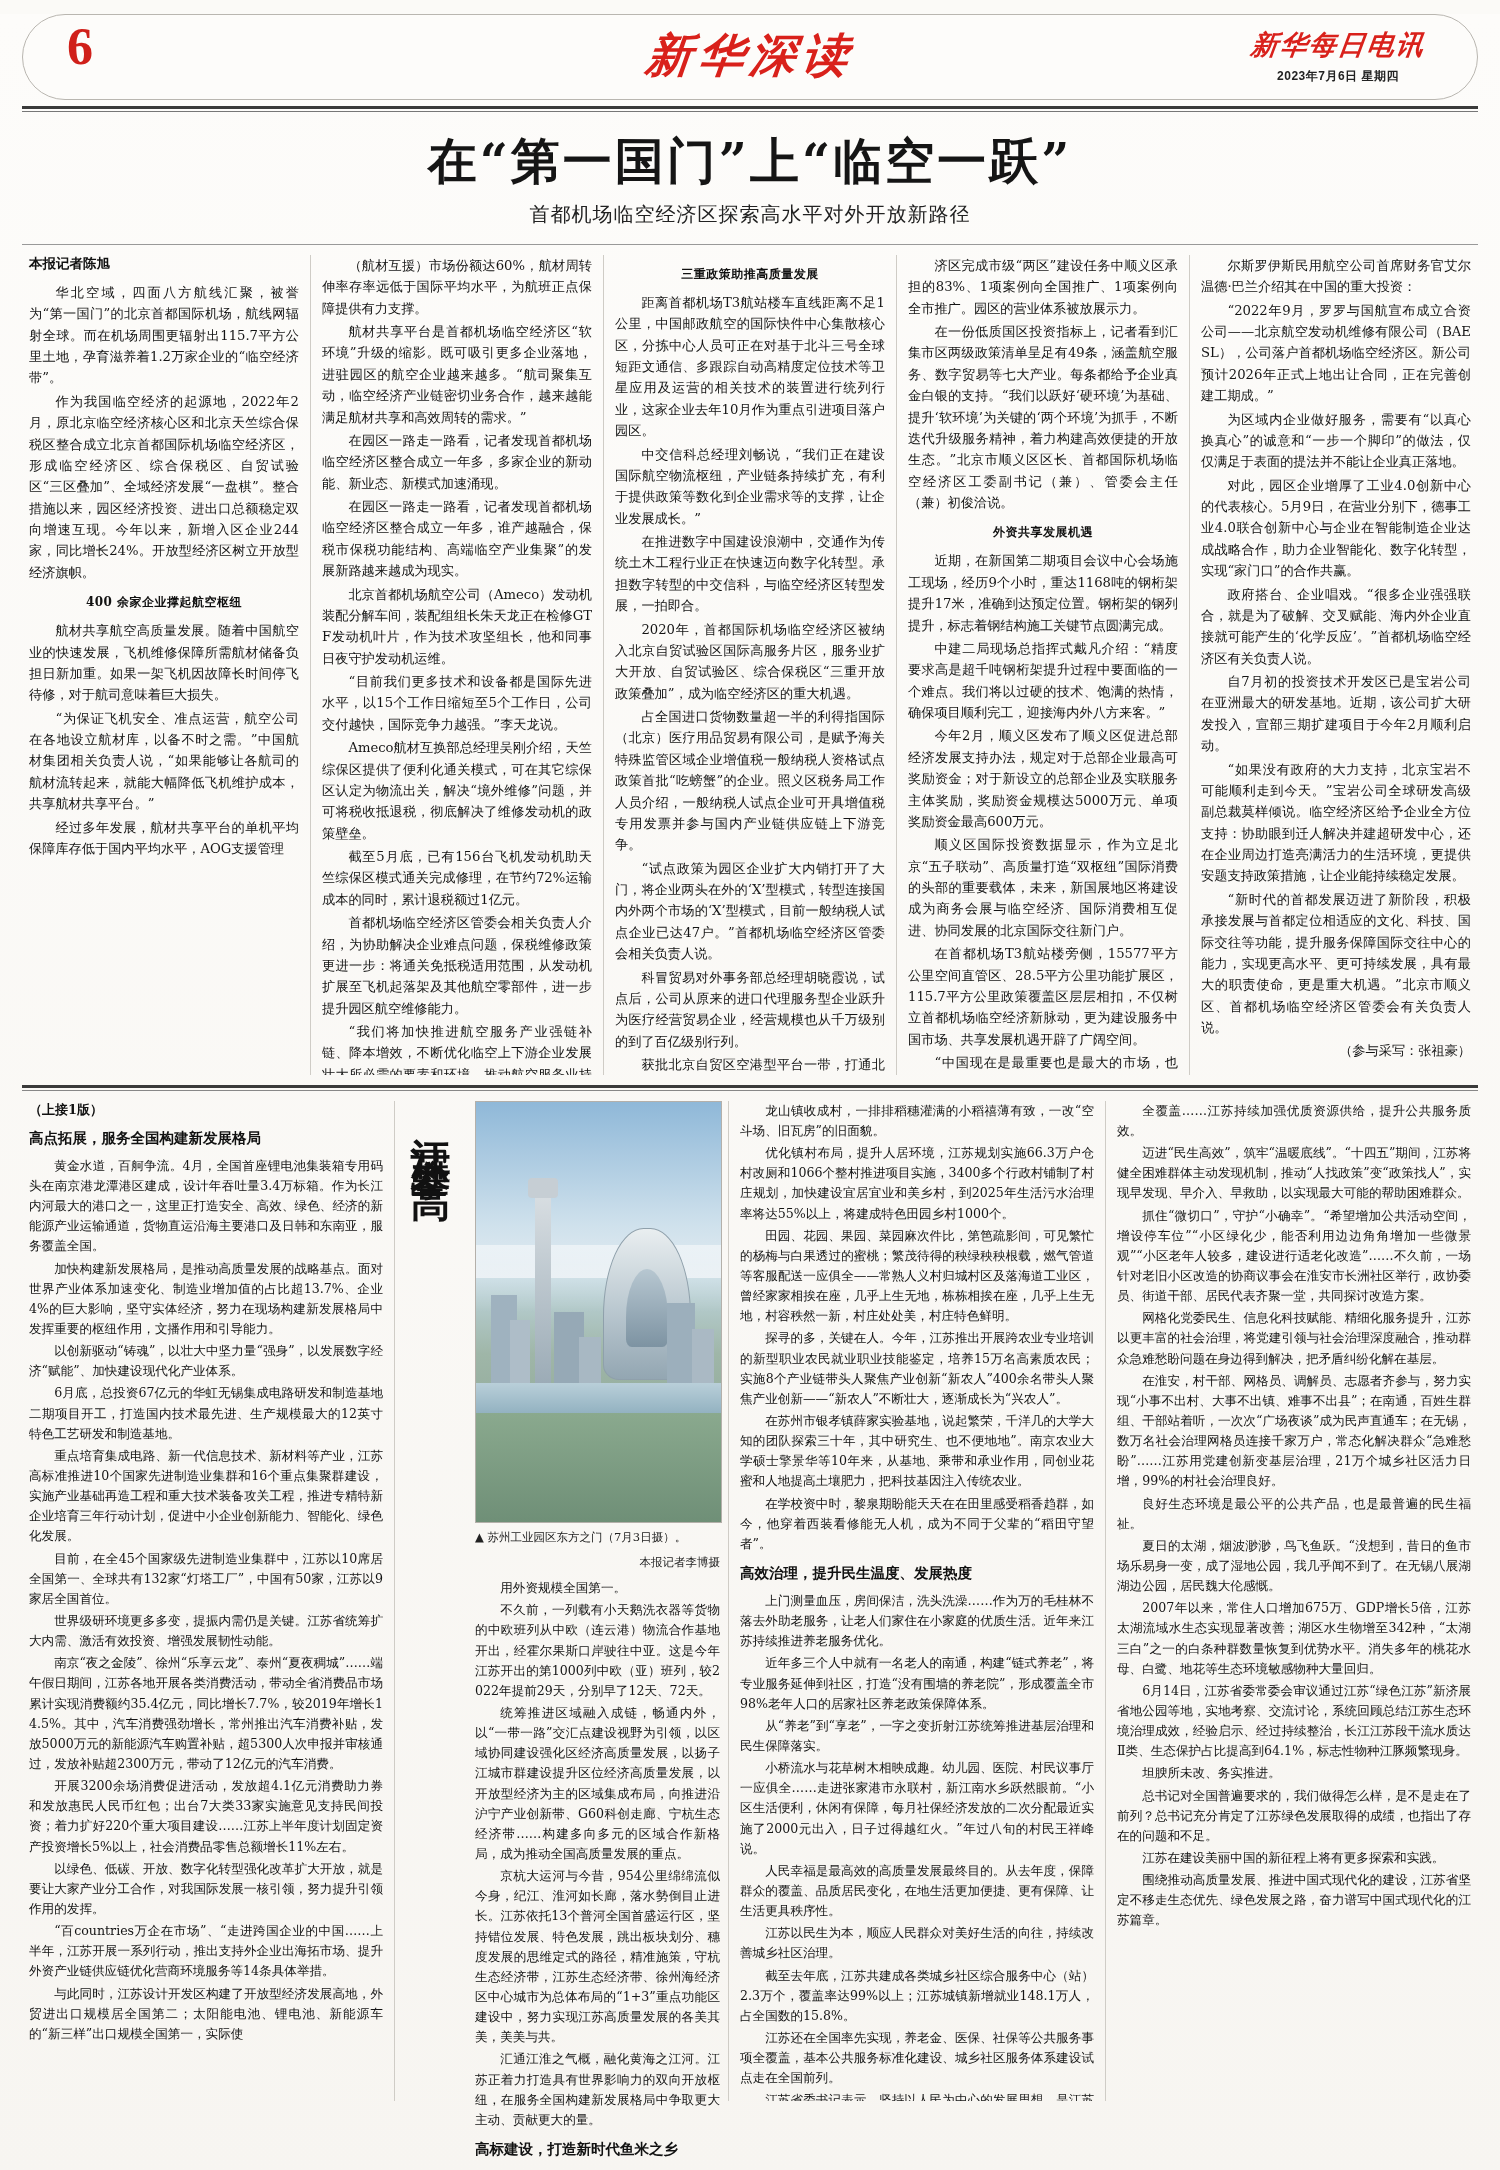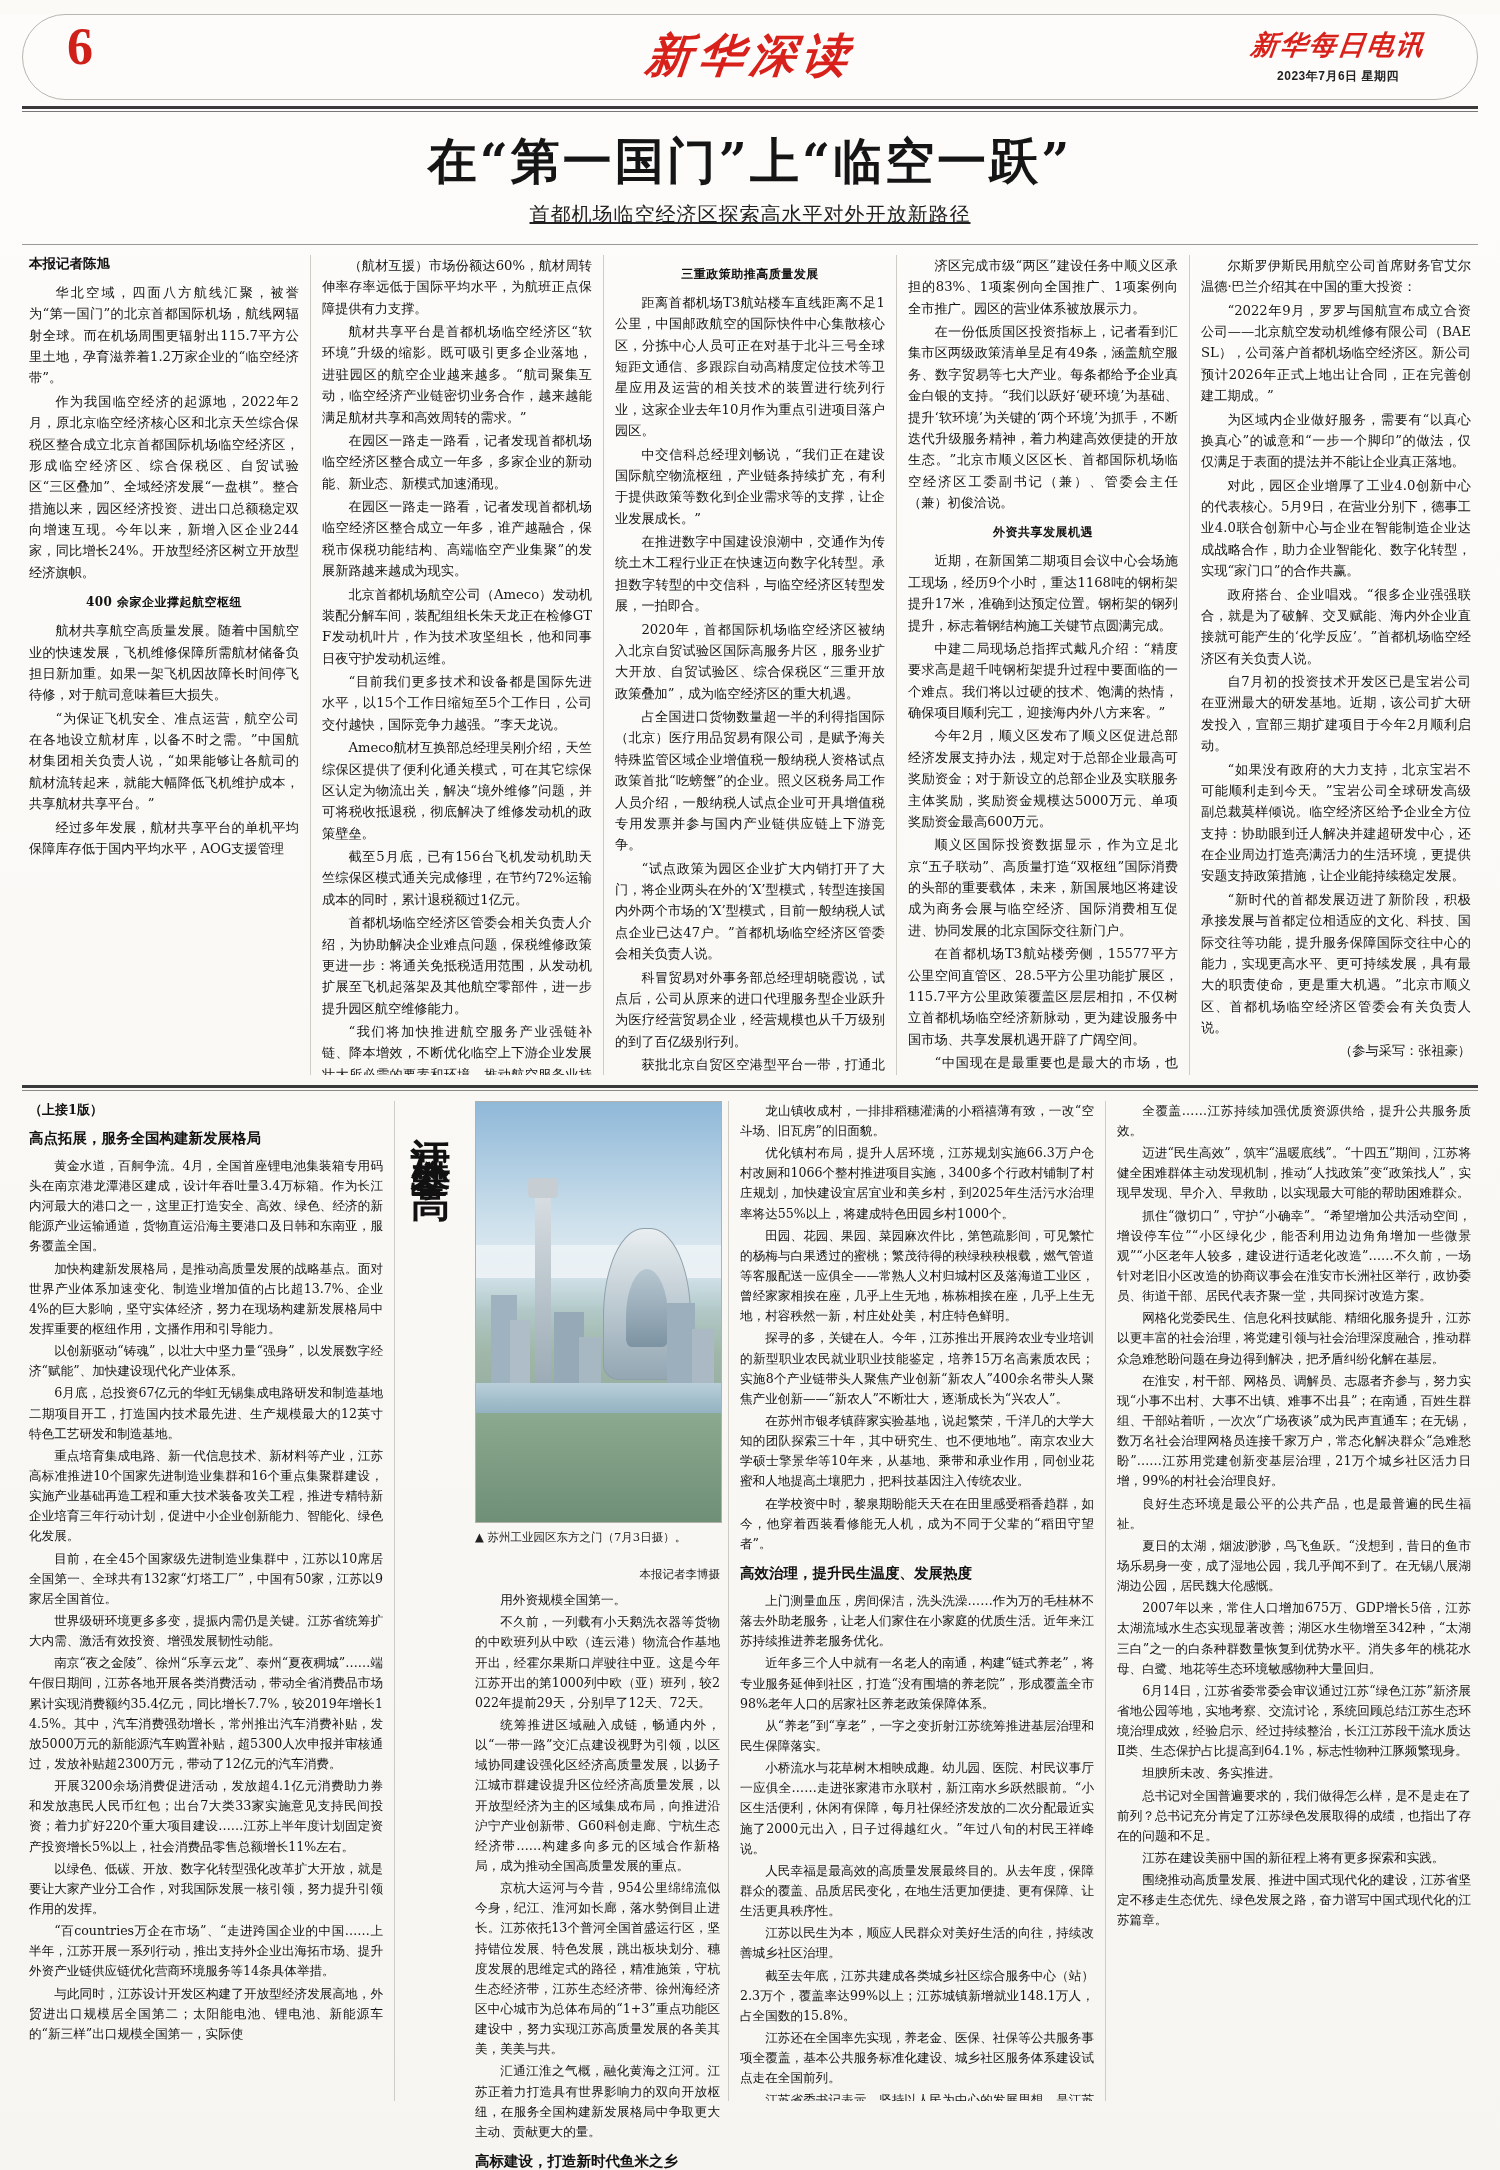--- a/index.html
+++ b/index.html
@@ -64,21 +64,20 @@
   
   .headline-wrap{text-align:center;padding-top:22px;}
   .headline{
     font-family:"DejaVu Serif",serif;
     font-size:49px;font-weight:700;letter-spacing:3px;
     color:#151515;line-height:1.12;
   }
   .subheadline{
     margin-top:12px;font-size:20px;letter-spacing:1px;color:#222;
     font-family:"DejaVu Serif",serif;
-    text-decoration:underline;
   }
   .rule-after-head{height:1px;background:#999;margin:16px 4px 0 4px;}
 
   
   .cols{
     display:flex;
     gap:0;
     margin-top:10px;
     height:820px;
   }
@@ -175,21 +174,21 @@
   }
   .greenband{position:absolute;left:0;right:0;bottom:0;height:26%;
     background:linear-gradient(180deg,#8aa98e,#6f8f77);}
   .water{position:absolute;left:0;right:0;bottom:26%;height:7%;
     background:linear-gradient(180deg,#b9cfd9,#93b2c1);}
   .caption{
     font-size:11.5px;margin-top:6px;line-height:1.5;color:#222;
     font-family:"DejaVu Serif",serif;text-align:left;
   }
   .credit{
-    font-size:11.5px;margin-top:21px;color:#222;text-align:right;
+    font-size:11.5px;margin-top:9px;color:#222;text-align:right;
     font-family:"DejaVu Serif",serif;
   }
   p.bt2{
     font-size:12.6px;line-height:1.6;text-align:justify;margin:0 0 2px 0;
     text-indent:2em;color:#141414;font-family:"DejaVu Serif",serif;
     word-break:break-all;
   }
 </style>
 </head>
 <body>

